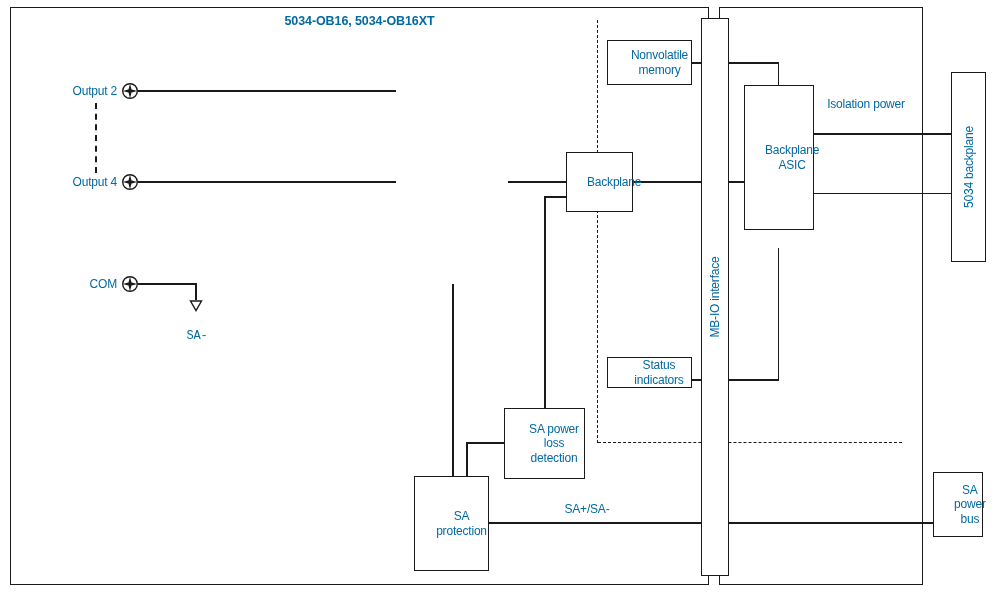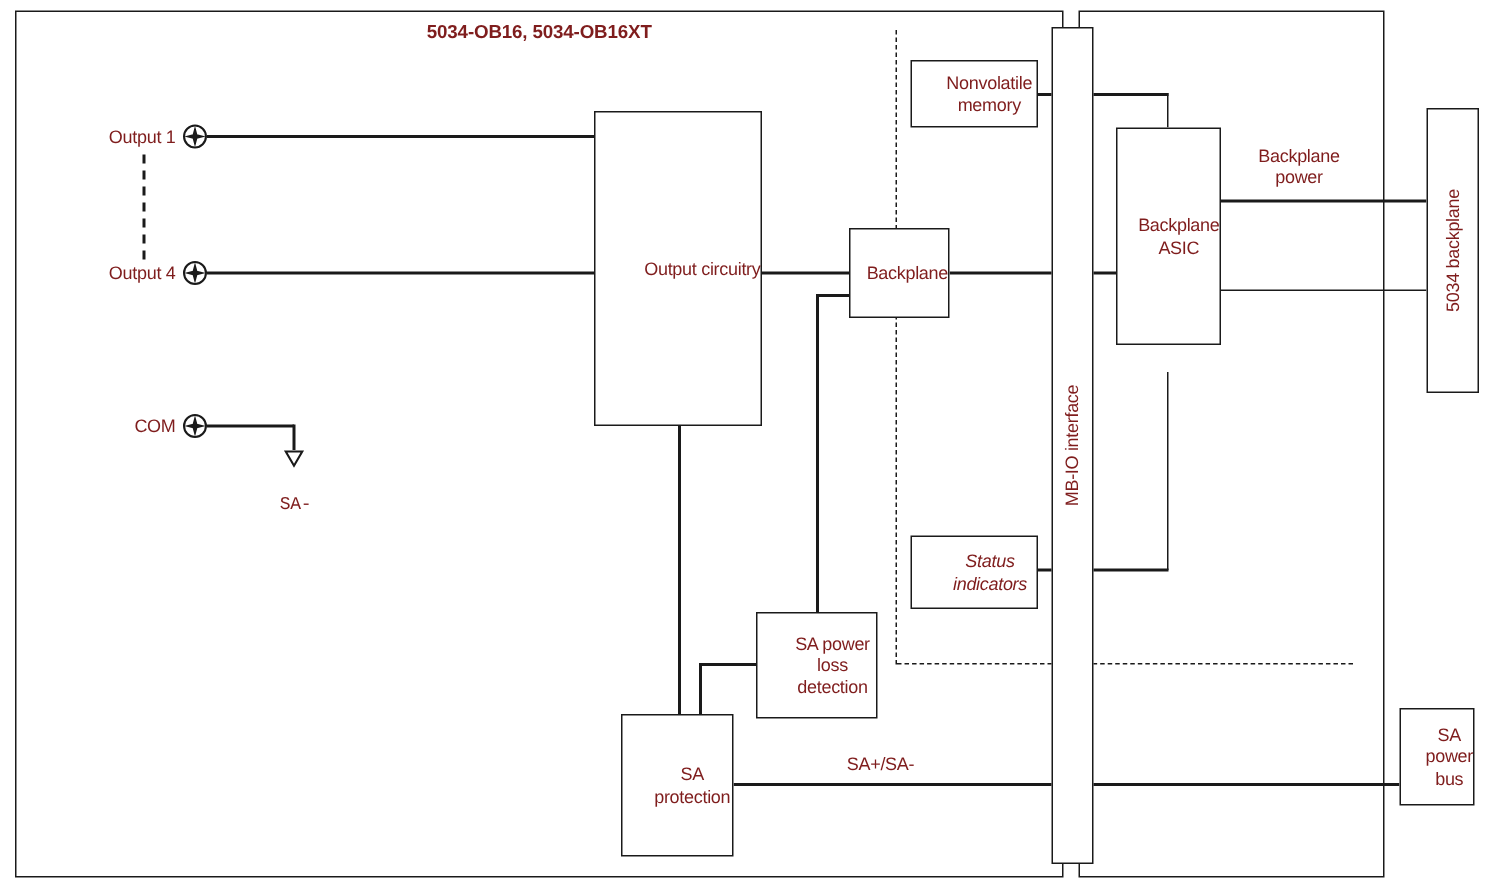--- a/index.html
+++ b/index.html
@@ -1,23 +1,23 @@
 <!DOCTYPE html>
 <html><head>
 <meta charset="utf-8">
 <style>
   html,body{margin:0;padding:0;background:#ffffff;}
   .canvas{
     position:relative;width:1000px;height:593px;background:#ffffff;
-    font-family:"Liberation Sans",sans-serif;color:#7f1d1d;overflow:hidden;
+    font-family:"Liberation Sans",sans-serif;color:#0369a1;overflow:hidden;
     letter-spacing:-0.2px;
   }
   .box{
     position:absolute;background:#ffffff;border:1.5px solid #1a1a1a;
-    display:flex;align-items:center;justify-content:flex-end;text-align:center;
+    display:flex;align-items:center;justify-content:flex-start;text-align:center;
     font-size:12px;line-height:1.18;z-index:2;box-sizing:border-box;padding-left:20px;
   }
   .outer{
     position:absolute;background:transparent;border:1.5px solid #1a1a1a;
     z-index:0;box-sizing:border-box;
   }
   .wire{position:absolute;background:#1a1a1a;z-index:1;}
   .wire.h{height:1.5px;}
   .wire.v{width:1.5px;}
   .dash-v{position:absolute;border-left:1.5px dashed #1a1a1a;z-index:1;}
@@ -60,33 +60,30 @@
   <div class="wire h" style="left:814px;top:192.5px;width:137px;"></div>
   <div class="wire h" style="left:489px;top:522px;width:444px;"></div>
   <div class="wire v" style="left:452px;top:284px;height:192px;"></div>
   <div class="wire h" style="left:545px;top:196px;width:21px;"></div>
   <div class="wire v" style="left:544px;top:196px;height:212px;"></div>
   <div class="wire h" style="left:467px;top:442px;width:37px;"></div>
   <div class="wire v" style="left:466px;top:442px;height:34px;"></div>
   <div class="wire h" style="left:138px;top:283px;width:58px;"></div>
   <div class="wire v" style="left:195px;top:283px;height:17px;"></div>
 
-  <div class="box" style="left:396px;top:74px;width:112px;height:210px;">
-    <span>Output circuitry</span>
-  </div>
 
   <div class="box" style="left:566px;top:152px;width:67px;height:60px;">
     <span>Backplane</span>
   </div>
 
   <div class="box" style="left:607px;top:40px;width:85px;height:45px;">
     <span style="width:70px;">Nonvolatile memory</span>
   </div>
 
-  <div class="box" style="left:607px;top:357px;width:85px;height:49px;font-style:italic;">
+  <div class="box" style="left:607px;top:357px;width:85px;height:31px;">
     <span style="width:62px;">Status indicators</span>
   </div>
 
   <div class="box" style="left:504px;top:408px;width:81px;height:71px;">
     <span style="width:58px;">SA power loss detection</span>
   </div>
 
   <div class="box" style="left:414px;top:476px;width:75px;height:95px;">
     <span style="width:62px;">SA protection</span>
   </div>
@@ -100,21 +97,21 @@
   </div>
 
   <div class="box" style="left:951px;top:72px;width:35px;height:190px;">
     <span class="vtext">5034 backplane</span>
   </div>
 
   <div class="box" style="left:933px;top:472px;width:50px;height:65px;">
     <span style="width:40px;">SA power bus</span>
   </div>
 
-  <div class="lbl term-lbl" style="left:37px;top:84px;width:80px;">Output 1</div>
+  <div class="lbl term-lbl" style="left:37px;top:84px;width:80px;">Output 2</div>
   <div class="lbl term-lbl" style="left:37px;top:175px;width:80px;">Output 4</div>
   <div class="lbl term-lbl" style="left:37px;top:277px;width:80px;">COM</div>
 
   <svg class="icon" style="left:121px;top:82px;" width="18" height="18" viewBox="0 0 18 18">
     <circle cx="9" cy="9" r="7.3" fill="#ffffff" stroke="#1a1a1a" stroke-width="1.4"></circle>
     <path d="M9 1.8 L10.9 9 L9 16.2 L7.1 9 Z M1.8 9 L9 7.1 L16.2 9 L9 10.9 Z" fill="#1a1a1a"></path>
   </svg>
   <svg class="icon" style="left:121px;top:173px;" width="18" height="18" viewBox="0 0 18 18">
     <circle cx="9" cy="9" r="7.3" fill="#ffffff" stroke="#1a1a1a" stroke-width="1.4"></circle>
     <path d="M9 1.8 L10.9 9 L9 16.2 L7.1 9 Z M1.8 9 L9 7.1 L16.2 9 L9 10.9 Z" fill="#1a1a1a"></path>
@@ -122,16 +119,16 @@
   <svg class="icon" style="left:121px;top:275px;" width="18" height="18" viewBox="0 0 18 18">
     <circle cx="9" cy="9" r="7.3" fill="#ffffff" stroke="#1a1a1a" stroke-width="1.4"></circle>
     <path d="M9 1.8 L10.9 9 L9 16.2 L7.1 9 Z M1.8 9 L9 7.1 L16.2 9 L9 10.9 Z" fill="#1a1a1a"></path>
   </svg>
 
   <svg class="icon" style="left:189px;top:300px;" width="14" height="12" viewBox="0 0 14 12">
     <path d="M1.5 1 L12.5 1 L7 10.5 Z" fill="#ffffff" stroke="#1a1a1a" stroke-width="1.4" stroke-linejoin="miter"></path>
   </svg>
   <div class="lbl center" style="left:177px;top:329px;width:40px;font-family:Liberation Mono, monospace;">SA-</div>
 
-  <div class="lbl center" style="left:826px;top:97px;width:80px;">Backplane power</div>
+  <div class="lbl center" style="left:826px;top:97px;width:80px;">Isolation power</div>
   <div class="lbl center" style="left:547px;top:502px;width:80px;">SA+/SA-</div>
 
 </div>
 
 </body></html>

